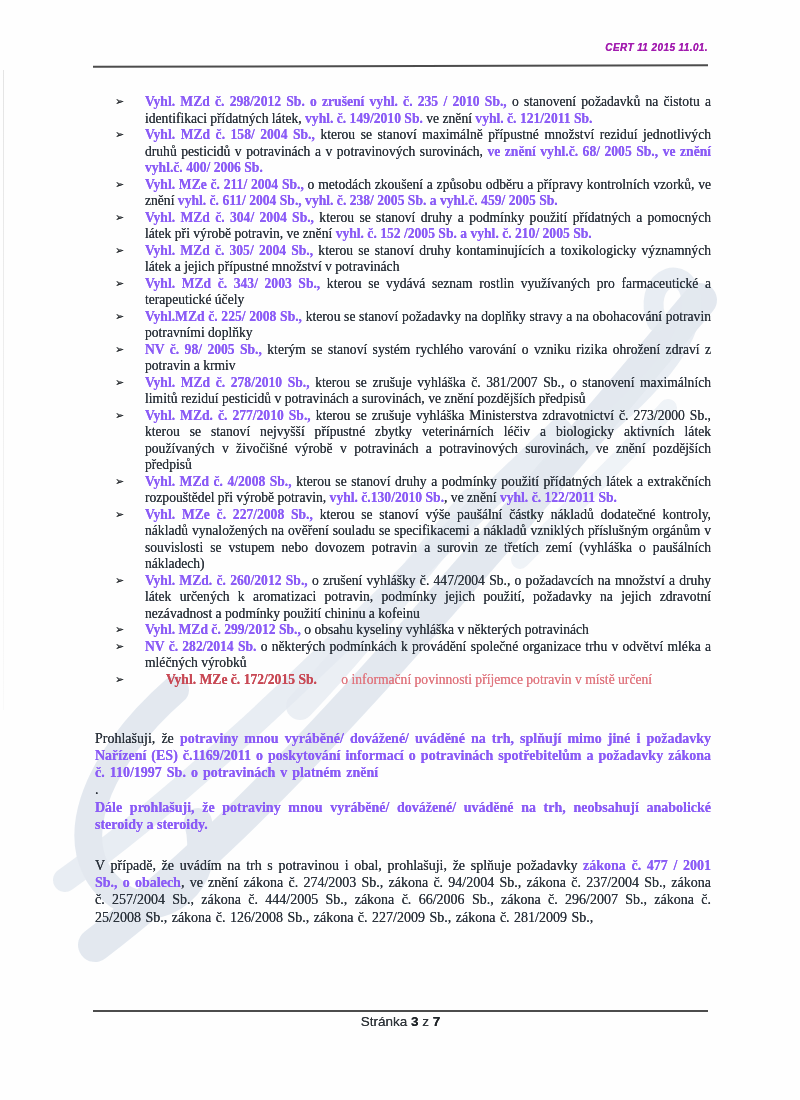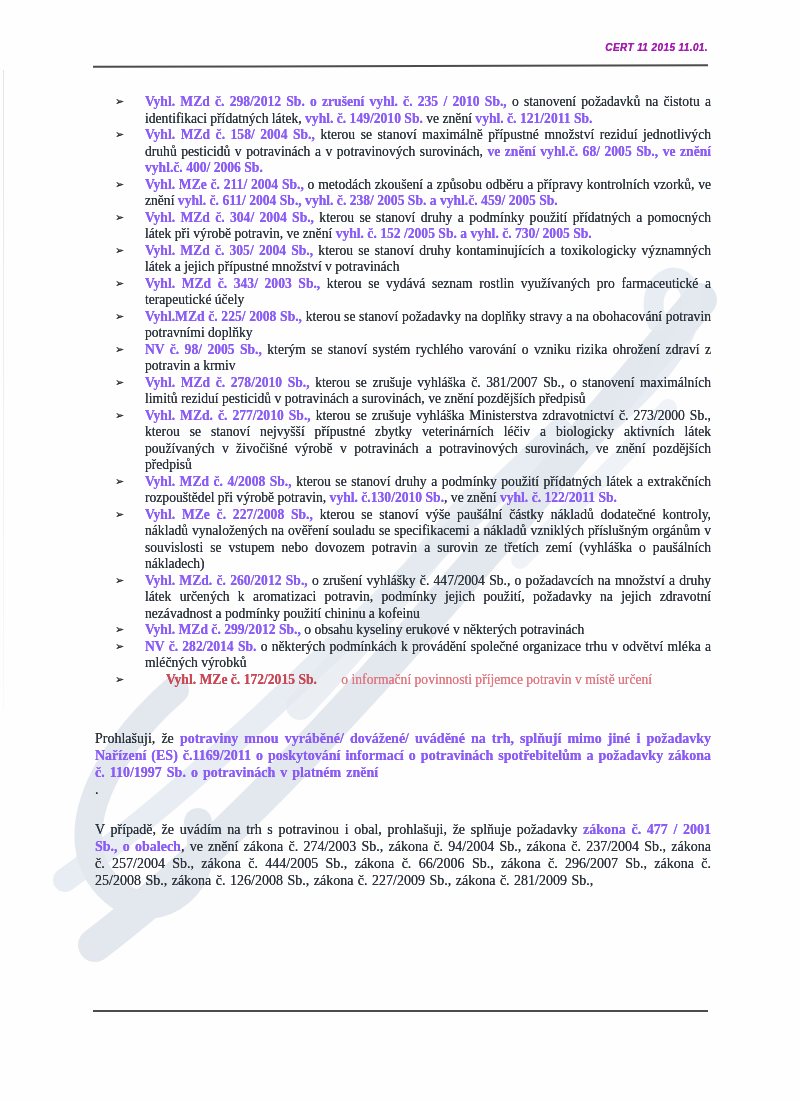--- a/index.html
+++ b/index.html
@@ -86,21 +86,21 @@
         <div class="li">
           <span class="bullet">➢</span>
           <div class="li-text"><span class="b">Vyhl. MZd č. 158/ 2004 Sb.,</span><span> kterou se stanoví maximálně přípustné množství reziduí jednotlivých druhů pesticidů v potravinách a v potravinových surovinách, </span><span class="b">ve znění vyhl.č. 68/ 2005 Sb., ve znění vyhl.č. 400/ 2006 Sb.</span></div>
         </div>
         <div class="li">
           <span class="bullet">➢</span>
           <div class="li-text"><span class="b">Vyhl. MZe č. 211/ 2004 Sb.,</span><span> o metodách zkoušení a způsobu odběru a přípravy kontrolních vzorků, ve znění </span><span class="b">vyhl. č. 611/ 2004 Sb., vyhl. č. 238/ 2005 Sb. a vyhl.č. 459/ 2005 Sb.</span></div>
         </div>
         <div class="li">
           <span class="bullet">➢</span>
-          <div class="li-text"><span class="b">Vyhl. MZd č. 304/ 2004 Sb.,</span><span> kterou se stanoví druhy a podmínky použití přídatných a pomocných látek při výrobě potravin, ve znění </span><span class="b">vyhl. č. 152 /2005 Sb. a vyhl. č. 730/ 2005 Sb.</span></div>
+          <div class="li-text"><span class="b">Vyhl. MZd č. 304/ 2004 Sb.,</span><span> kterou se stanoví druhy a podmínky použití přídatných a pomocných látek při výrobě potravin, ve znění </span><span class="b">vyhl. č. 152 /2005 Sb. a vyhl. č. 210/ 2005 Sb.</span></div>
         </div>
         <div class="li">
           <span class="bullet">➢</span>
           <div class="li-text"><span class="b">Vyhl. MZd č. 305/ 2004 Sb.,</span><span> kterou se stanoví druhy kontaminujících a toxikologicky významných látek a jejich přípustné množství v potravinách</span></div>
         </div>
         <div class="li">
           <span class="bullet">➢</span>
           <div class="li-text"><span class="b">Vyhl. MZd č. 343/ 2003 Sb.,</span><span> kterou se vydává seznam rostlin využívaných pro farmaceutické a terapeutické účely</span></div>
         </div>
         <div class="li">
@@ -126,33 +126,40 @@
         <div class="li">
           <span class="bullet">➢</span>
           <div class="li-text"><span class="b">Vyhl. MZe č. 227/2008 Sb.,</span><span> kterou se stanoví výše paušální částky nákladů dodatečné kontroly, nákladů vynaložených na ověření souladu se specifikacemi a nákladů vzniklých příslušným orgánům v souvislosti se vstupem nebo dovozem potravin a surovin ze třetích zemí (vyhláška o paušálních nákladech)</span></div>
         </div>
         <div class="li">
           <span class="bullet">➢</span>
           <div class="li-text"><span class="b">Vyhl. MZd. č. 260/2012 Sb.,</span><span> o zrušení vyhlášky č. 447/2004 Sb., o požadavcích na množství a druhy látek určených k aromatizaci potravin, podmínky jejich použití, požadavky na jejich zdravotní nezávadnost a podmínky použití chininu a kofeinu</span></div>
         </div>
         <div class="li">
           <span class="bullet">➢</span>
-          <div class="li-text"><span class="b">Vyhl. MZd č. 299/2012 Sb.,</span><span> o obsahu kyseliny erukové v některých potravinách</span></div>
+          <div class="li-text"><span class="b">Vyhl. MZd č. 299/2012 Sb.,</span><span> o obsahu kyseliny vyhláška v některých potravinách</span></div>
         </div>
         <div class="li">
           <span class="bullet">➢</span>
           <div class="li-text"><span class="b">NV č. 282/2014 Sb.</span><span> o některých podmínkách k provádění společné organizace trhu v odvětví mléka a mléčných výrobků</span></div>
         </div>
         <div class="li red">
           <span class="bullet">➢</span>
           <div class="li-text"><span class="b">Vyhl. MZe č. 172/2015 Sb.</span><span> o informační povinnosti příjemce potravin v místě určení</span></div>
         </div>
       </div>
     <div class="paragraphs" id="paragraphs">
         <p class="p-declaration-foods"><span>Prohlašuji, že </span><span class="b">potraviny mnou vyráběné/ dovážené/ uváděné na trh, splňují mimo jiné i požadavky Nařízení (ES) č.1169/2011 o poskytování informací o potravinách spotřebitelům a požadavky zákona č. 110/1997 Sb. o potravinách v platném znění</span></p>
         <p class="p-dot"><span>.</span></p>
+        <p class="p-declaration-steroids"><span class="b">Dále prohlašuji, že potraviny mnou vyráběné/ dovážené/ uváděné na trh, neobsahují anabolické steroidy a steroidy.</span></p>
         <p class="p-packaging"><span>V případě, že uvádím na trh s potravinou i obal, prohlašuji, že splňuje požadavky </span><span class="b">zákona č. 477 / 2001 Sb., o obalech</span><span>, ve znění zákona č. 274/2003 Sb., zákona č. 94/2004 Sb., zákona č. 237/2004 Sb., zákona č. 257/2004 Sb., zákona č. 444/2005 Sb., zákona č. 66/2006 Sb., zákona č. 296/2007 Sb., zákona č. 25/2008 Sb., zákona č. 126/2008 Sb., zákona č. 227/2009 Sb., zákona č. 281/2009 Sb.,</span></p>
       </div>
   </div>
 
   <div class="rule footer-rule"></div>
+  <div class="footer-text">
+    <span>Stránka</span>
+    <span class="b">3</span>
+    <span>z</span>
+    <span class="b">7</span>
+  </div>
 
 </div>
 
 </body></html>

